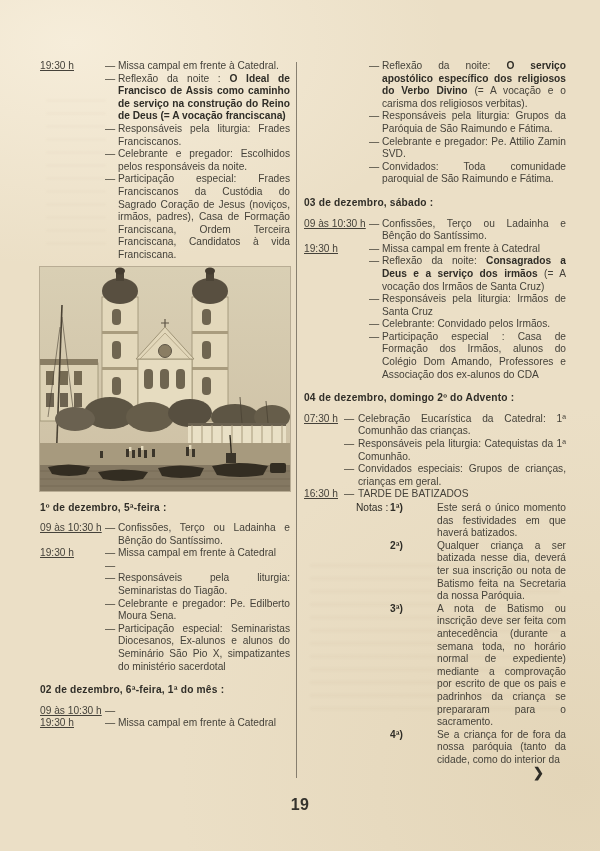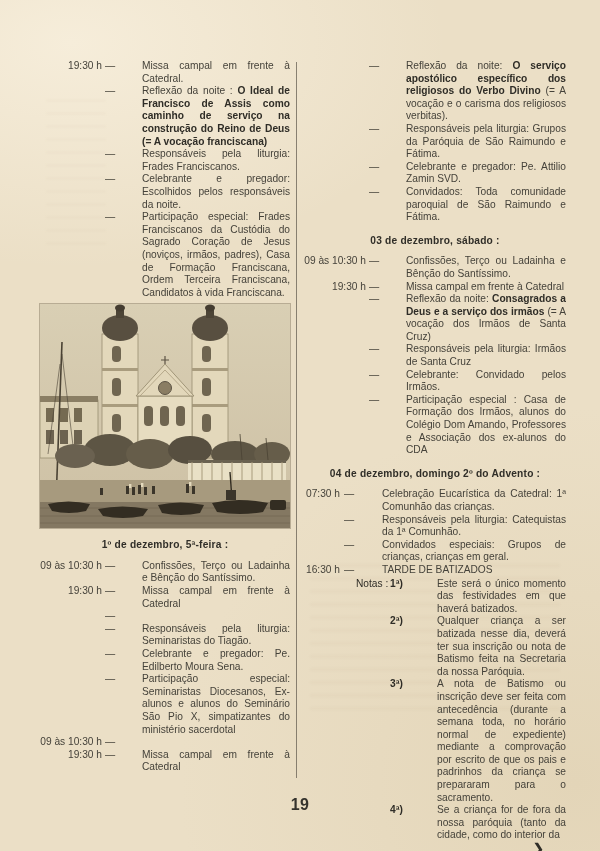--- a/index.html
+++ b/index.html
@@ -19,27 +19,27 @@
     background:repeating-linear-gradient(0deg, rgba(150,128,96,.09) 0 3px, rgba(150,128,96,0) 3px 13px);
     filter:blur(1px); opacity:.5;
   }
   .tex1 { left:310px; top:560px; width:250px; height:150px; }
   .tex2 { left:46px;  top:95px;  width:60px;  height:150px; opacity:.35; }
   .col { position:absolute; top:60px; font-size:10.2px; line-height:12.6px; }
   .col-left  { left:40px;  width:250px; }
   .col-right { left:304px; width:262px; }
   .divider { position:absolute; left:296px; top:62px; width:1px; height:716px; background:rgba(92,86,74,.7); }
   .entry { display:flex; align-items:flex-start; }
-  .entry .time { flex:0 0 62px; text-align:right; white-space:nowrap; }
+  .entry .time { flex:0 0 62px; text-align:left; white-space:nowrap;text-decoration:underline; }
   .entry .dash { flex:0 0 16px; text-align:center; }
   .entries.narrow .entry .time { flex-basis:36px; }
   .entries.narrow .entry .dash { flex-basis:18px; }
-  .entry .txt { flex:1; text-align:justify;margin-left:24px; }
+  .entry .txt { flex:1; text-align:justify; }
   .b { font-weight:bold; color:#2f2d27; }
-  .heading { font-weight:bold; color:#302e28; margin:11px 0 8px; letter-spacing:.2px;text-align:center; }
+  .heading { font-weight:bold; color:#302e28; margin:11px 0 8px; letter-spacing:.2px; }
   .photo-wrap { margin:5px 0 10px; width:250px; height:224px; }
   .photo-wrap svg { display:block; width:250px; height:224px; outline:1px solid rgba(122,110,86,.45); }
   .notes { position:relative; padding-left:86px; margin-top:1px; }
   .notes-label { position:absolute; left:52px; top:0; font-weight:normal; color:#2f2d27; white-space:nowrap; }
   .note { display:flex; }
   .note .num { flex:0 0 26px; font-weight:bold; color:#2f2d27; }
   .note .txt { flex:1; text-align:justify;margin-left:21px; }
   .cont { text-align:right; padding-right:22px; font-weight:bold; font-size:13px; line-height:14px; color:#2f2d27; }
   .footer { position:absolute; left:0; right:0; top:796px; text-align:center; font-weight:bold; font-size:16px; color:#35332d; letter-spacing:.4px; }
 </style>
@@ -196,20 +196,21 @@
         <span class="time"></span>
         <span class="dash">—</span>
         <span class="txt"><span>Celebrante e pregador: Pe. Edilberto Moura Sena.</span></span>
       </div>
       <div class="entry">
         <span class="time"></span>
         <span class="dash">—</span>
         <span class="txt"><span>Participação especial: Seminaristas Diocesanos, Ex-alunos e alunos do Seminário São Pio X, simpatizantes do ministério sacerdotal</span></span>
       </div>
     </div>
+    <div class="heading">02 de dezembro, 6ª-feira, 1ª do mês :</div>
     <div class="entries wide">
       <div class="entry">
         <span class="time">09 às 10:30 h</span>
         <span class="dash">—</span>
       </div>
       <div class="entry">
         <span class="time">19:30 h</span>
         <span class="dash">—</span>
         <span class="txt"><span>Missa campal em frente à Catedral</span></span>
       </div>

